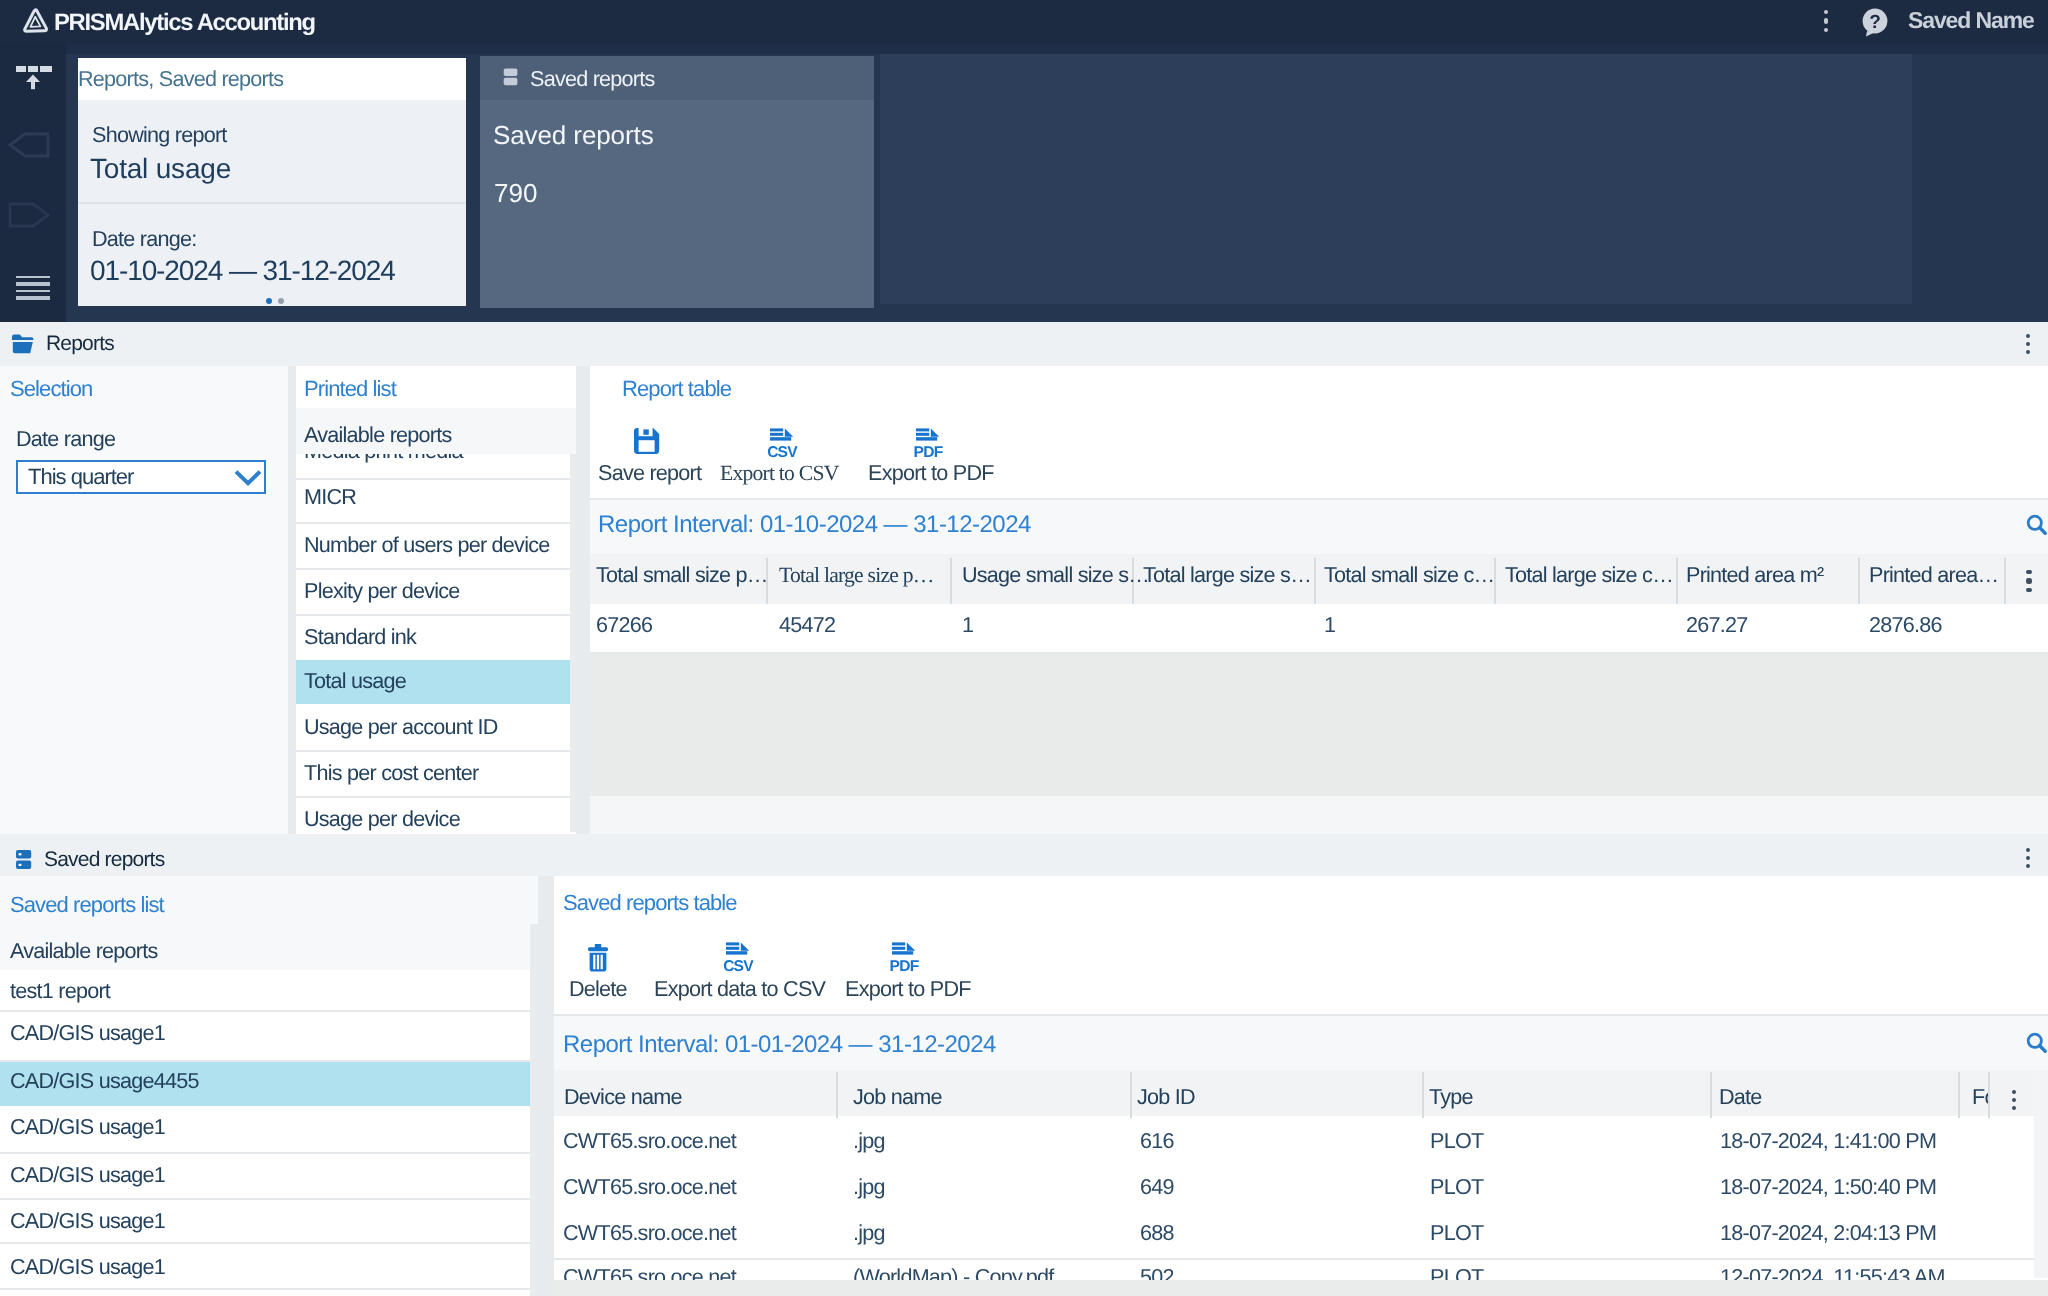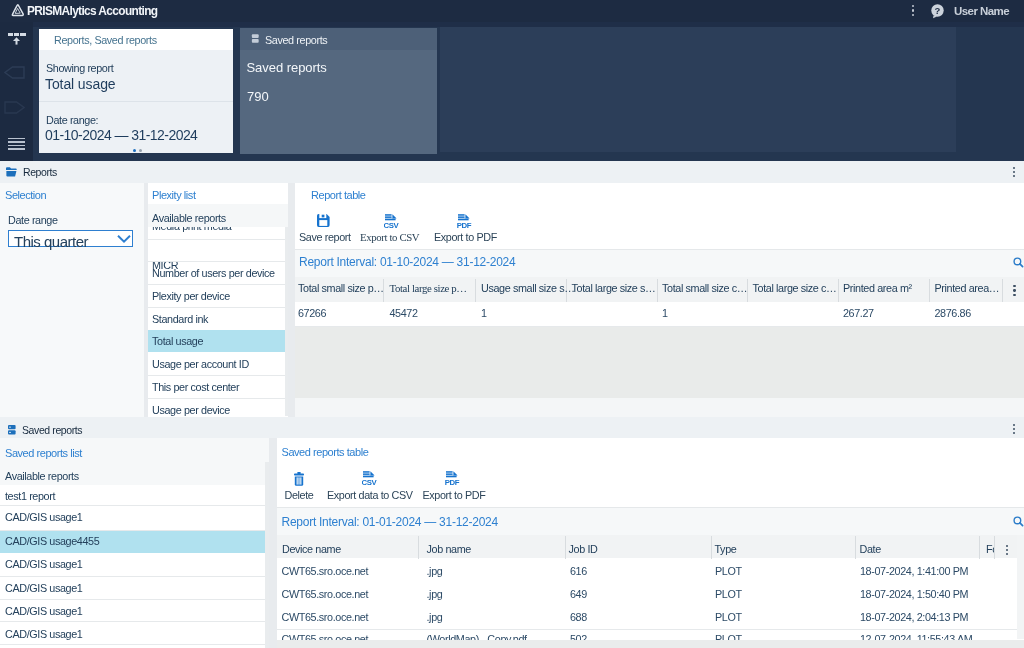--- a/index.html
+++ b/index.html
@@ -28,21 +28,21 @@
 <div class="dots3" style="left:911.5px;top:5px;">
     <i style="background:#c3cad4"></i>
     <i style="background:#c3cad4"></i>
     <i style="background:#c3cad4"></i>
   </div>
 <svg class="abs" style="left:930px;top:3px;" width="15" height="16" viewBox="0 0 15 16">
   <circle cx="7.5" cy="7.5" r="6.2" fill="#ccd3dc"></circle>
   <path d="M3.5 12.5 L3 15.2 L7 13.4 Z" fill="#ccd3dc"></path>
   <text x="7.5" y="11" text-anchor="middle" font-size="9.5" font-weight="bold" fill="#1d2b42" font-family="Liberation Sans">?</text>
 </svg>
-<div class="t" style="left:954px;top:5.5px;font-size:11.5px;font-weight:bold;color:#c9d0d9;letter-spacing:-0.55px;">User Name</div>
+<div class="t" style="left:954px;top:5.5px;font-size:11.5px;font-weight:bold;color:#c9d0d9;letter-spacing:-0.55px;">Saved Name</div>
 
 <div class="abs" style="left:0;top:22px;width:1024px;height:139px;background:#243650;"></div>
 
 <div class="abs" style="left:440px;top:26px;width:516px;height:126px;background:#2c3e59;"></div>
 <div class="abs" style="left:33px;top:22px;width:991px;height:4.5px;background:#1f2e48;"></div>
 
 <div class="abs" style="left:0;top:22px;width:33px;height:139px;background:#1c2a41;"></div>
 
 <div class="abs" style="left:7.5px;top:33.4px;width:5.4px;height:3px;background:#d4dbe4;"></div>
 <div class="abs" style="left:14.4px;top:33.4px;width:4.2px;height:3px;background:#d4dbe4;"></div>
@@ -59,21 +59,21 @@
   <path d="M1 1 L12.5 1 L20 6.5 L12.5 12 L1 12 Z" fill="none" stroke="#293850" stroke-width="1.4"></path>
 </svg>
 
 <div class="abs" style="left:8px;top:137.5px;width:16.5px;height:1.6px;background:#b9c2cf;"></div>
 <div class="abs" style="left:8px;top:141px;width:16.5px;height:1.6px;background:#b9c2cf;"></div>
 <div class="abs" style="left:8px;top:144.5px;width:16.5px;height:1.6px;background:#b9c2cf;"></div>
 <div class="abs" style="left:8px;top:148px;width:16.5px;height:1.6px;background:#b9c2cf;"></div>
 
 <div class="abs" style="left:39px;top:29px;width:194px;height:124px;background:#edf1f5;"></div>
 <div class="abs" style="left:39px;top:29px;width:194px;height:21px;background:#ffffff;"></div>
-<div class="t" style="left:54px;top:35px;color:#45738f;">Reports, Saved reports</div>
+<div class="t" style="left:39px;top:35px;color:#45738f;">Reports, Saved reports</div>
 <div class="t" style="left:46px;top:62.5px;color:#24405c;">Showing report</div>
 <div class="t" style="left:45px;top:77.3px;font-size:14px;letter-spacing:-0.1px;color:#1e3c5c;">Total usage</div>
 <div class="abs" style="left:39px;top:100.5px;width:194px;height:1.5px;background:#dde3e9;"></div>
 <div class="t" style="left:46px;top:114.5px;color:#24405c;">Date range:</div>
 <div class="t" style="left:45px;top:127.8px;font-size:14px;letter-spacing:-0.55px;color:#1e3c5c;">01-10-2024 — 31-12-2024</div>
 <div class="abs" style="left:132.5px;top:148.5px;width:3.6px;height:3.6px;border-radius:50%;background:#1d6fc0;"></div>
 <div class="abs" style="left:138.5px;top:149px;width:3px;height:3px;border-radius:50%;background:#96a1ad;"></div>
 
 <div class="abs" style="left:240px;top:28px;width:197px;height:126px;background:#55687f;"></div>
 <div class="abs" style="left:240px;top:28px;width:197px;height:21.5px;background:#4d6078;"></div>
@@ -97,36 +97,36 @@
     <i></i>
   </div>
 
 <div class="abs" style="left:0;top:182.5px;width:1024px;height:234px;background:#f7f9fa;"></div>
 
 <div class="abs" style="left:0;top:182.5px;width:143.5px;height:234px;background:#f7f9fa;"></div>
 <div class="abs" style="left:143.5px;top:182.5px;width:4px;height:234px;background:#e8ebee;"></div>
 <div class="t blue h" style="left:5px;top:189.5px;">Selection</div>
 <div class="t" style="left:8px;top:214.7px;">Date range</div>
 <div class="abs" style="left:7.5px;top:230px;width:125px;height:17px;background:#fff;border:1.4px solid #2e7fd0;box-sizing:border-box;"></div>
-<div class="t" style="left:14px;top:233.5px;font-size:15px;letter-spacing:-0.5px;">This quarter</div>
+<div class="t" style="left:14px;top:233.5px;font-size:11px;letter-spacing:-0.5px;">This quarter</div>
 <svg class="abs" style="left:117px;top:235px;" width="14" height="8" viewBox="0 0 14 8">
   <path d="M1 0.8 L7 6.6 L13 0.8" fill="none" stroke="#2e7fd0" stroke-width="2"></path>
 </svg>
 
 <div class="abs" style="left:147.5px;top:182.5px;width:140.5px;height:234px;background:#fff;"></div>
 <div class="abs" style="left:288px;top:182.5px;width:7px;height:234px;background:#e8ebee;"></div>
-<div class="t blue h" style="left:152px;top:189.5px;">Plexity list</div>
+<div class="t blue h" style="left:152px;top:189.5px;">Printed list</div>
 <div class="abs" style="left:147.5px;top:204.4px;width:140.5px;height:22.7px;background:#f5f7f8;"></div>
 <div class="t" style="left:152px;top:212.7px;">Available reports</div>
 
 <div class="abs" style="left:147.5px;top:227.1px;width:138px;height:11.4px;overflow:hidden;">
   <div class="t" style="left:4.5px;top:-5.7px;">Media print media</div>
 </div>
 <div class="sep" style="left:147.5px;top:238.5px;width:138px;"></div>
-<div class="t" style="left:152px;top:260px;">MICR</div>
+<div class="t" style="left:152px;top:244px;">MICR</div>
 <div class="sep" style="left:147.5px;top:261.3px;width:138px;"></div>
 <div class="t" style="left:152px;top:267.9px;">Number of users per device</div>
 <div class="sep" style="left:147.5px;top:284.1px;width:138px;"></div>
 <div class="t" style="left:152px;top:290.7px;">Plexity per device</div>
 <div class="sep" style="left:147.5px;top:306.9px;width:138px;"></div>
 <div class="t" style="left:152px;top:313.5px;">Standard ink</div>
 <div class="abs" style="left:147.5px;top:329.7px;width:138px;height:22.8px;background:#b0e1ef;"></div>
 <div class="t" style="left:152px;top:336.3px;">Total usage</div>
 <div class="t" style="left:152px;top:359.1px;">Usage per account ID</div>
 <div class="sep" style="left:147.5px;top:375.3px;width:138px;"></div>

